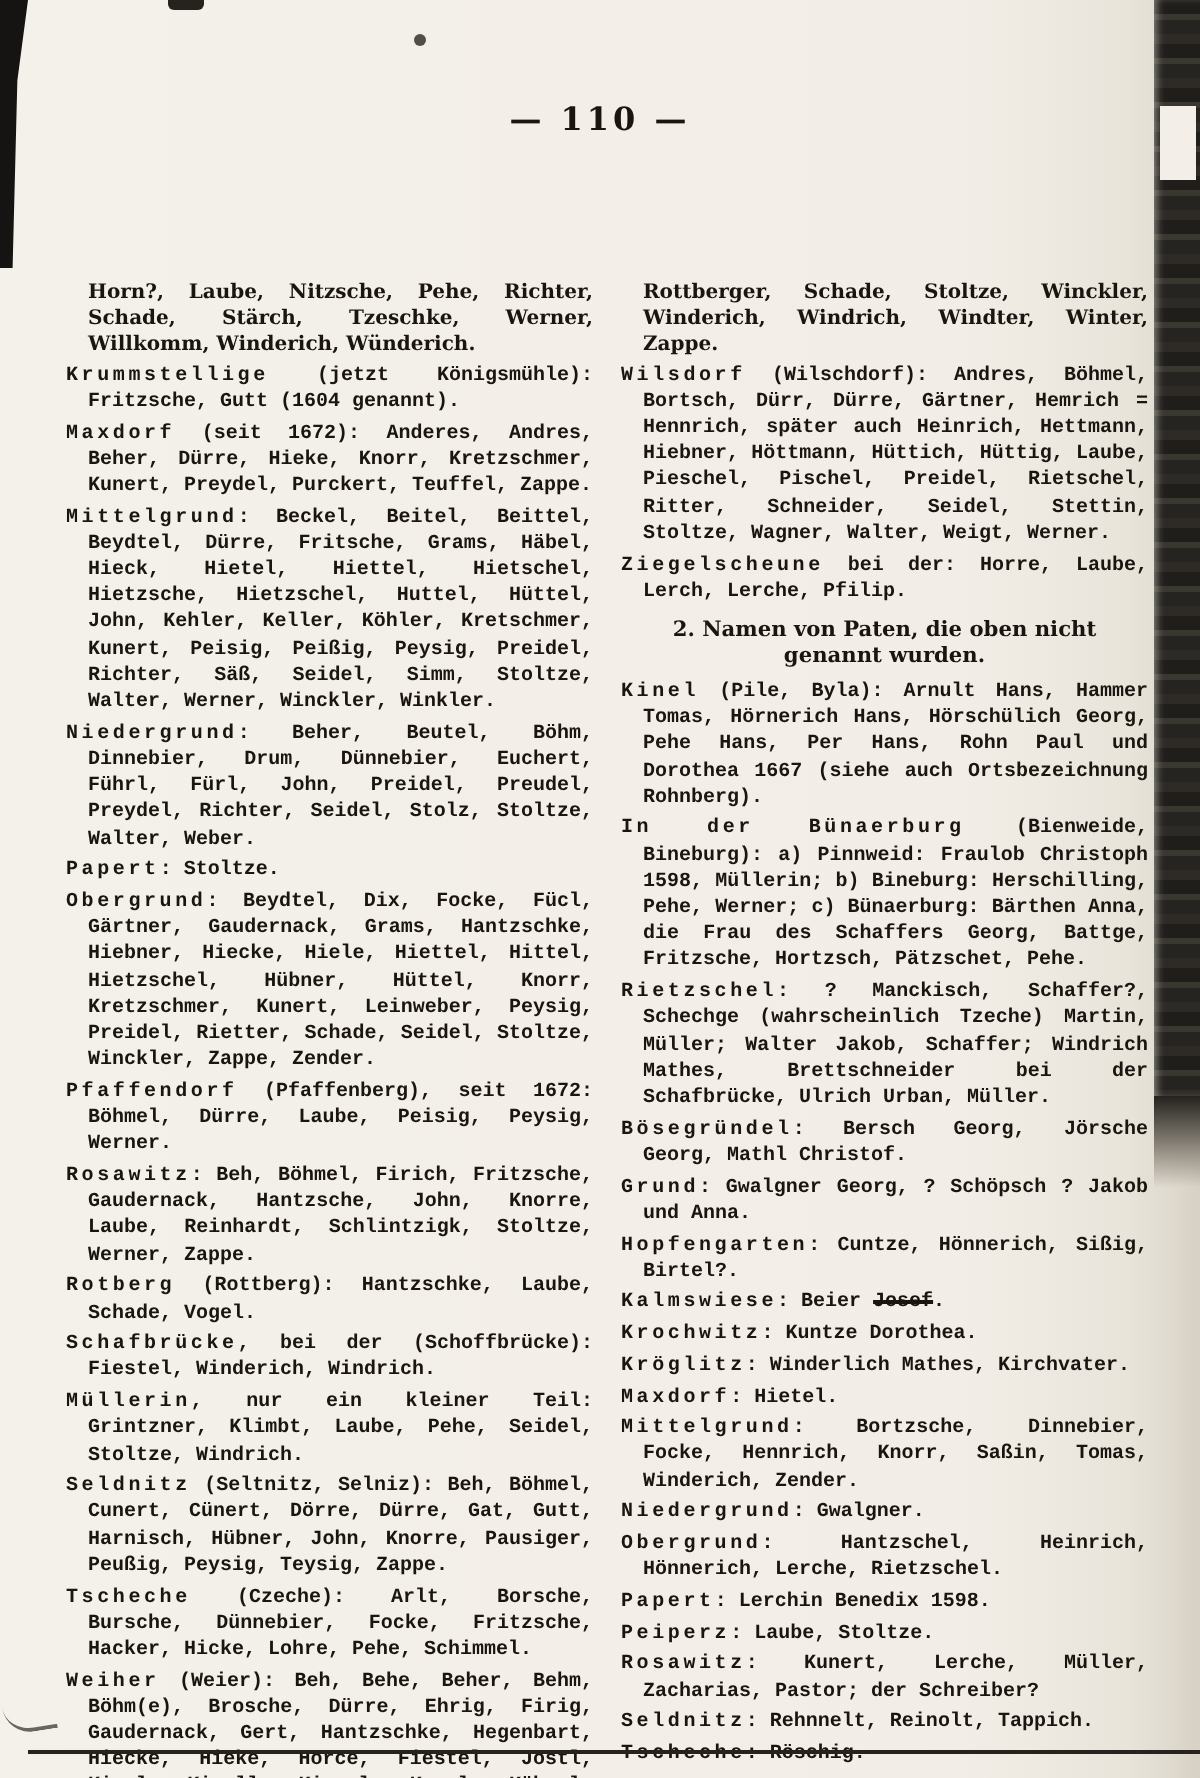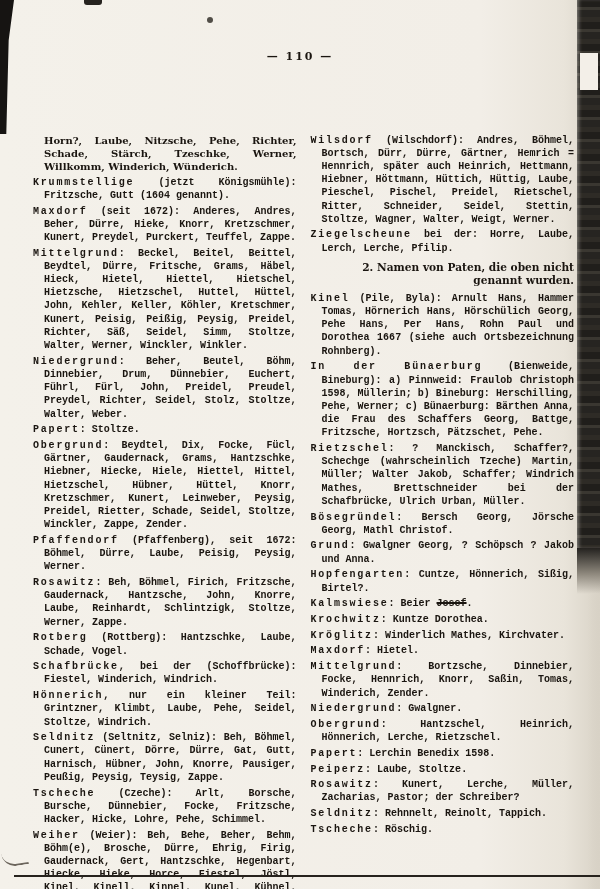--- a/index.html
+++ b/index.html
@@ -13,39 +13,39 @@
     width:600px;height:889px;
     overflow:hidden;
     background:linear-gradient(90deg,#f4f1ea 0%,#f2eee7 80%,#e9e4da 94%,#d9d3c7 100%);
     font-family:"DejaVu Serif","Liberation Serif",serif;
     font-weight:bold;
     color:var(--ink);
   }
   .header{
     margin-top:50px;
     text-align:center;
-    font-size:11px;
+    font-size:16px;
     letter-spacing:2px;
   }
   .columns{
     display:flex;
     gap:14px;
     padding:0 26px 0 33px;
     margin-top:68px;
     font-size:10px;
     line-height:13.2px;
     text-align:justify;
   }
   .col{flex:1 1 0;min-width:0;}
   p{margin:0;}
   .entry{padding-left:11px;text-indent:-11px;margin:2.5px 0;font-family:Liberation Mono, monospace;}
   .cont{padding-left:11px;margin:2.5px 0;}
   .heading{
     font-size:10.6px;
-    text-align:right;
+    text-align:center;
     text-indent:0;
     padding-left:0;
     margin:6px 0 4px 0;
     line-height:13.5px;
   }
   .head{letter-spacing:0.18em;}
   .strike{text-decoration:line-through;text-decoration-thickness:2px;}
   
   .corner-tl{
     position:absolute;left:0;top:0;width:14px;height:134px;
@@ -112,26 +112,27 @@
         <p class="entry"><span class="head">Krummstellige</span> (jetzt Königsmühle): Fritzsche, Gutt (1604 genannt).</p>
         <p class="entry"><span class="head">Maxdorf</span> (seit 1672): Anderes, Andres, Beher, Dürre, Hieke, Knorr, Kretzschmer, Kunert, Preydel, Purckert, Teuffel, Zappe.</p>
         <p class="entry"><span class="head">Mittelgrund</span>: Beckel, Beitel, Beittel, Beydtel, Dürre, Fritsche, Grams, Häbel, Hieck, Hietel, Hiettel, Hietschel, Hietzsche, Hietzschel, Huttel, Hüttel, John, Kehler, Keller, Köhler, Kretschmer, Kunert, Peisig, Peißig, Peysig, Preidel, Richter, Säß, Seidel, Simm, Stoltze, Walter, Werner, Winckler, Winkler.</p>
         <p class="entry"><span class="head">Niedergrund</span>: Beher, Beutel, Böhm, Dinnebier, Drum, Dünnebier, Euchert, Führl, Fürl, John, Preidel, Preudel, Preydel, Richter, Seidel, Stolz, Stoltze, Walter, Weber.</p>
         <p class="entry"><span class="head">Papert</span>: Stoltze.</p>
         <p class="entry"><span class="head">Obergrund</span>: Beydtel, Dix, Focke, Fücl, Gärtner, Gaudernack, Grams, Hantzschke, Hiebner, Hiecke, Hiele, Hiettel, Hittel, Hietzschel, Hübner, Hüttel, Knorr, Kretzschmer, Kunert, Leinweber, Peysig, Preidel, Rietter, Schade, Seidel, Stoltze, Winckler, Zappe, Zender.</p>
         <p class="entry"><span class="head">Pfaffendorf</span> (Pfaffenberg), seit 1672: Böhmel, Dürre, Laube, Peisig, Peysig, Werner.</p>
         <p class="entry"><span class="head">Rosawitz</span>: Beh, Böhmel, Firich, Fritzsche, Gaudernack, Hantzsche, John, Knorre, Laube, Reinhardt, Schlintzigk, Stoltze, Werner, Zappe.</p>
         <p class="entry"><span class="head">Rotberg</span> (Rottberg): Hantzschke, Laube, Schade, Vogel.</p>
         <p class="entry"><span class="head">Schafbrücke</span>, bei der (Schoffbrücke): Fiestel, Winderich, Windrich.</p>
-        <p class="entry"><span class="head">Hönnerich</span>, nur ein kleiner Teil: Grintzner, Klimbt, Laube, Pehe, Seidel, Stoltze, Windrich.</p>
+        <p class="entry"><span class="head">Müllerin</span>, nur ein kleiner Teil: Grintzner, Klimbt, Laube, Pehe, Seidel, Stoltze, Windrich.</p>
         <p class="entry"><span class="head">Seldnitz</span> (Seltnitz, Selniz): Beh, Böhmel, Cunert, Cünert, Dörre, Dürre, Gat, Gutt, Harnisch, Hübner, John, Knorre, Pausiger, Peußig, Peysig, Teysig, Zappe.</p>
         <p class="entry"><span class="head">Tscheche</span> (Czeche): Arlt, Borsche, Bursche, Dünnebier, Focke, Fritzsche, Hacker, Hicke, Lohre, Pehe, Schimmel.</p>
         <p class="entry"><span class="head">Weiher</span> (Weier): Beh, Behe, Beher, Behm, Böhm(e), Brosche, Dürre, Ehrig, Firig, Gaudernack, Gert, Hantzschke, Hegenbart, Hiecke, Hieke, Horce, Fiestel, Jöstl, Kinel, Kinell, Kinnel, Kunel, Kühnel, Laube, Lerche, Pischner, Preidel, Preydel, Renelt,</p>
       </div>
     <div class="col" id="col-right">
+        <p class="cont">Rottberger, Schade, Stoltze, Winckler, Winderich, Windrich, Windter, Winter, Zappe.</p>
         <p class="entry"><span class="head">Wilsdorf</span> (Wilschdorf): Andres, Böhmel, Bortsch, Dürr, Dürre, Gärtner, Hemrich = Hennrich, später auch Heinrich, Hettmann, Hiebner, Höttmann, Hüttich, Hüttig, Laube, Pieschel, Pischel, Preidel, Rietschel, Ritter, Schneider, Seidel, Stettin, Stoltze, Wagner, Walter, Weigt, Werner.</p>
         <p class="entry"><span class="head">Ziegelscheune</span> bei der: Horre, Laube, Lerch, Lerche, Pfilip.</p>
         <p class="heading">2. Namen von Paten, die oben nicht genannt wurden.</p>
         <p class="entry"><span class="head">Kinel</span> (Pile, Byla): Arnult Hans, Hammer Tomas, Hörnerich Hans, Hörschülich Georg, Pehe Hans, Per Hans, Rohn Paul und Dorothea 1667 (siehe auch Ortsbezeichnung Rohnberg).</p>
         <p class="entry"><span class="head">In der Bünaerburg</span> (Bienweide, Bineburg): a) Pinnweid: Fraulob Christoph 1598, Müllerin; b) Bineburg: Herschilling, Pehe, Werner; c) Bünaerburg: Bärthen Anna, die Frau des Schaffers Georg, Battge, Fritzsche, Hortzsch, Pätzschet, Pehe.</p>
         <p class="entry"><span class="head">Rietzschel</span>: ? Manckisch, Schaffer?, Schechge (wahrscheinlich Tzeche) Martin, Müller; Walter Jakob, Schaffer; Windrich Mathes, Brettschneider bei der Schafbrücke, Ulrich Urban, Müller.</p>
         <p class="entry"><span class="head">Bösegründel</span>: Bersch Georg, Jörsche Georg, Mathl Christof.</p>
         <p class="entry"><span class="head">Grund</span>: Gwalgner Georg, ? Schöpsch ? Jakob und Anna.</p>
         <p class="entry"><span class="head">Hopfengarten</span>: Cuntze, Hönnerich, Sißig, Birtel?.</p>
         <p class="entry"><span class="head">Kalmswiese</span>: Beier <span class="strike">Josef</span>.</p>

